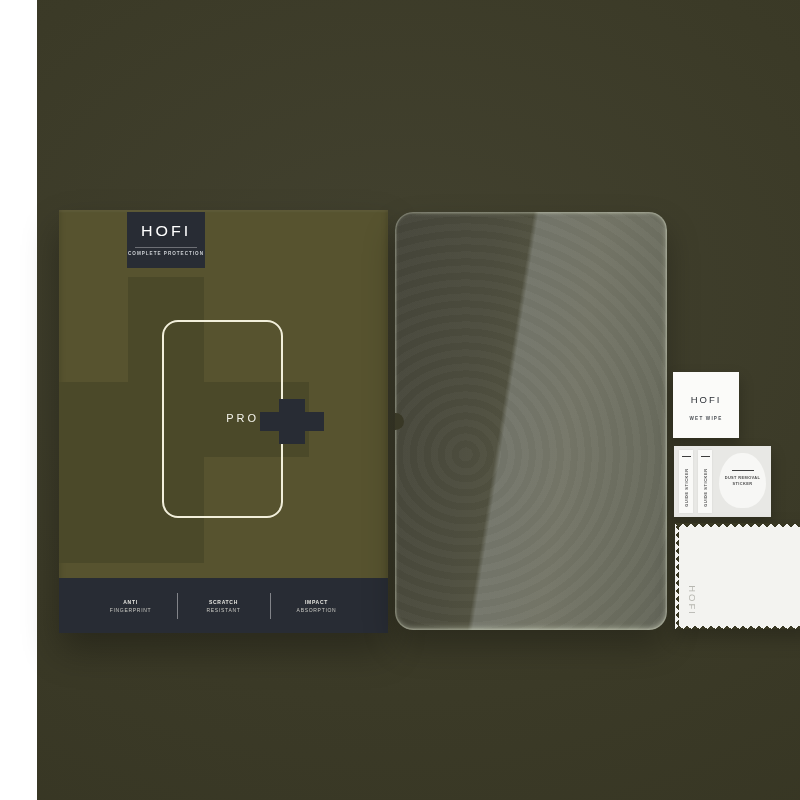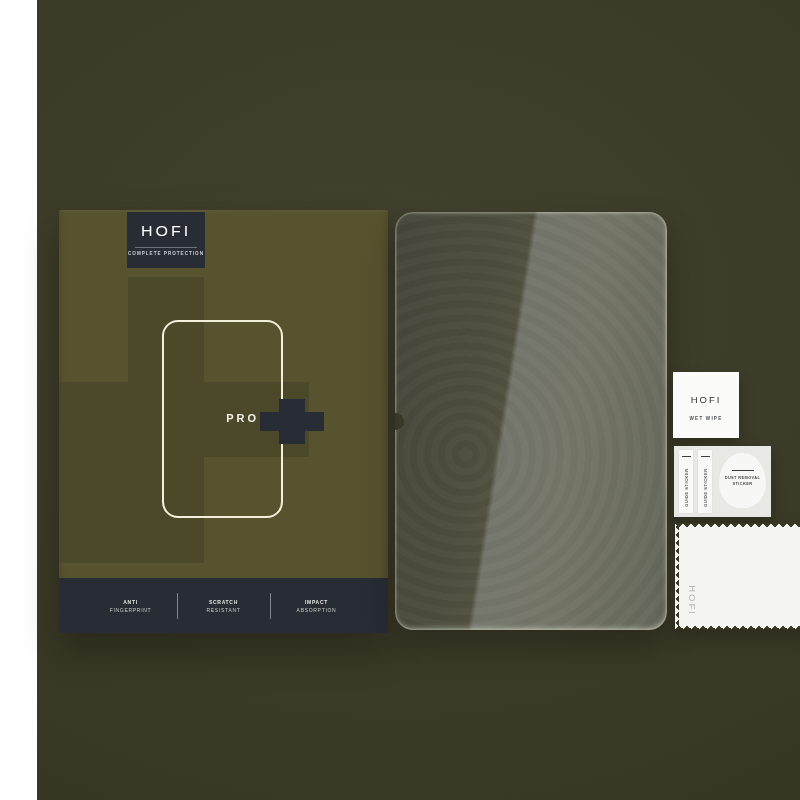--- a/index.html
+++ b/index.html
@@ -47,21 +47,21 @@
   .brand-tagline{
     margin-top:3px;color:#cdd0d4;font-size:4.6px;letter-spacing:1px;font-weight:700;white-space:nowrap;
   }
 
   .tablet-outline{
     position:absolute;left:103px;top:110px;width:121px;height:198px;
     border:2px solid var(--cream);border-radius:16px;
   }
   .model-label{
     position:absolute;left:158px;top:203px;width:42px;text-align:right;
-    color:#f5f4ec;font-size:11px;letter-spacing:3px;font-weight:700;line-height:1;
+    color:#f5f4ec;font-size:11px;letter-spacing:3px;font-weight:400;line-height:1;
   }
   .plus-h{position:absolute;left:201px;top:202px;width:64px;height:19px;background:var(--panel-dark);}
   .plus-v{position:absolute;left:220px;top:189px;width:26px;height:45px;background:var(--panel-dark);}
 
   .feature-bar{
     position:absolute;left:0;bottom:0;width:329px;height:55px;
     background:var(--panel-dark);
     display:flex;align-items:center;justify-content:center;
   }
   .feature-cell{width:92px;text-align:center;color:#e6e6e1;}

